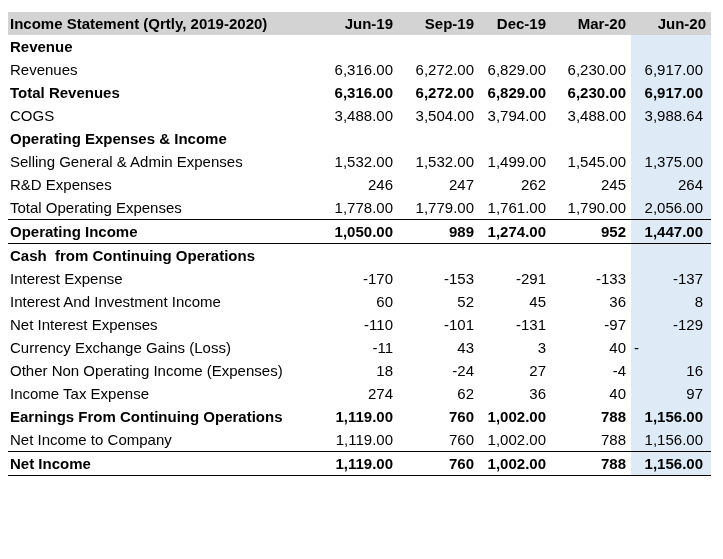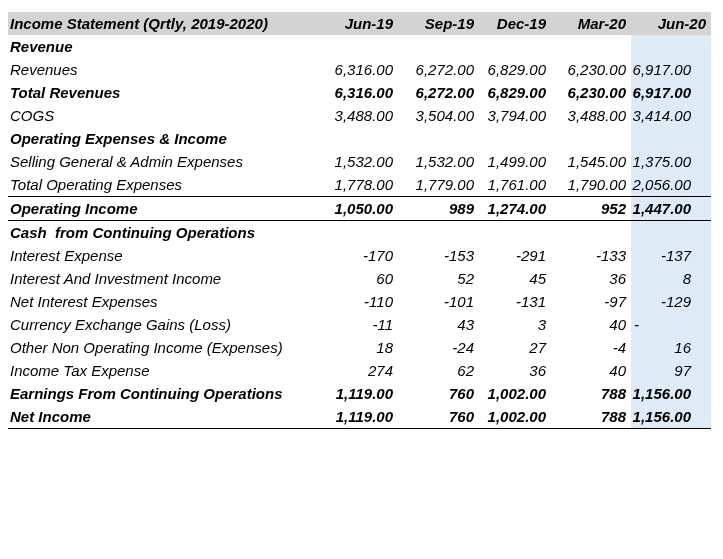--- a/index.html
+++ b/index.html
@@ -15,39 +15,38 @@
     background:#ffffff;
     overflow:hidden;
     font-family:"Liberation Sans",sans-serif;
     color:var(--text);
   }
   table.statement{
     border-collapse:collapse;
     table-layout:fixed;
     margin:12px 0 0 8px;
     width:703px;
-    font-style:italic;
   }
   col.c-label{width:322px;}
   col.c1{width:68px;}
   col.c2{width:81px;}
   col.c3{width:72px;}
   col.c4{width:80px;}
   col.c5{width:80px;}
   td{
     height:23px;
     font-size:15px;
     line-height:23px;
     padding:0;
     overflow:hidden;
     vertical-align:middle;
   }
   td.label{text-align:left;white-space:pre;padding-left:2px;}
   td.num{text-align:right;padding-right:5px;white-space:nowrap;}
-  td.hl{background:var(--hl-bg);padding-right:20px;}
+  td.hl{background:var(--hl-bg);padding-right:8px;}
   td.dash{text-align:left;padding-left:3px;}
   .bold{font-weight:bold;}
   .bt{border-top:1.5px solid var(--line);}
   .bb{border-bottom:1.5px solid var(--line);}
   thead td{background:var(--head-bg);font-weight:bold;}
 </style>
 </head>
 <body>
 
 <div class="screen">
@@ -94,39 +93,47 @@
           <td class="num bold">6,829.00</td>
           <td class="num bold">6,230.00</td>
           <td class="num bold hl">6,917.00</td>
         </tr>
         <tr>
           <td class="label">COGS</td>
           <td class="num">3,488.00</td>
           <td class="num">3,504.00</td>
           <td class="num">3,794.00</td>
           <td class="num">3,488.00</td>
-          <td class="num hl">3,414.00</td>
+          <td class="num hl">3,988.64</td>
         </tr>
         <tr>
           <td class="label bold">Operating Expenses &amp; Income</td>
           <td class="num bold"></td>
           <td class="num bold"></td>
           <td class="num bold"></td>
           <td class="num bold"></td>
           <td class="num bold hl"></td>
         </tr>
         <tr>
           <td class="label">Selling General &amp; Admin Expenses</td>
           <td class="num">1,532.00</td>
           <td class="num">1,532.00</td>
           <td class="num">1,499.00</td>
           <td class="num">1,545.00</td>
           <td class="num hl">1,375.00</td>
         </tr>
         <tr>
+          <td class="label">R&amp;D Expenses</td>
+          <td class="num">246</td>
+          <td class="num">247</td>
+          <td class="num">262</td>
+          <td class="num">245</td>
+          <td class="num hl">264</td>
+        </tr>
+        <tr>
           <td class="label">Total Operating Expenses</td>
           <td class="num">1,778.00</td>
           <td class="num">1,779.00</td>
           <td class="num">1,761.00</td>
           <td class="num">1,790.00</td>
           <td class="num hl">2,056.00</td>
         </tr>
         <tr>
           <td class="label bold bt bb">Operating Income</td>
           <td class="num bold bt bb">1,050.00</td>
@@ -193,20 +200,28 @@
         </tr>
         <tr>
           <td class="label bold">Earnings From Continuing Operations</td>
           <td class="num bold">1,119.00</td>
           <td class="num bold">760</td>
           <td class="num bold">1,002.00</td>
           <td class="num bold">788</td>
           <td class="num bold hl">1,156.00</td>
         </tr>
         <tr>
+          <td class="label bb">Net Income to Company</td>
+          <td class="num bb">1,119.00</td>
+          <td class="num bb">760</td>
+          <td class="num bb">1,002.00</td>
+          <td class="num bb">788</td>
+          <td class="num bb hl">1,156.00</td>
+        </tr>
+        <tr>
           <td class="label bold bb">Net Income</td>
           <td class="num bold bb">1,119.00</td>
           <td class="num bold bb">760</td>
           <td class="num bold bb">1,002.00</td>
           <td class="num bold bb">788</td>
           <td class="num bold bb hl">1,156.00</td>
         </tr>
       </tbody>
   </table>
 </div>

